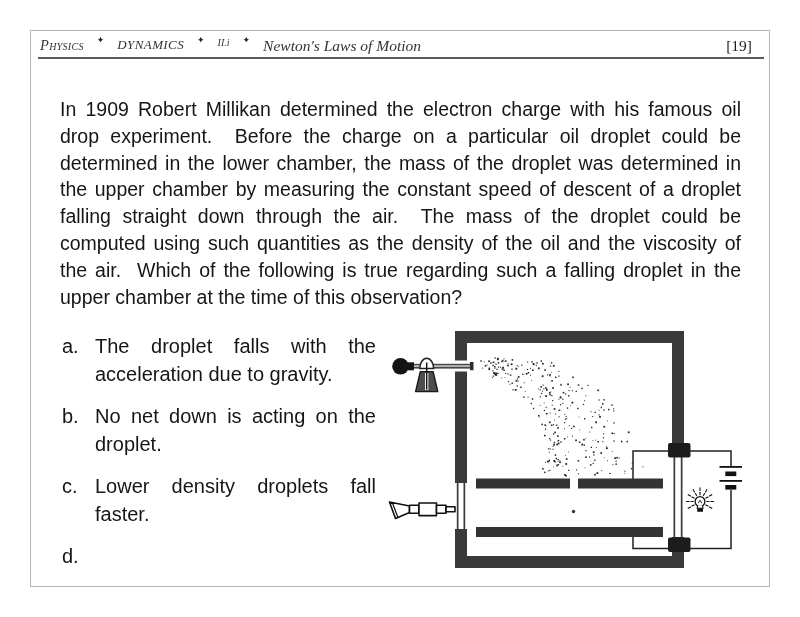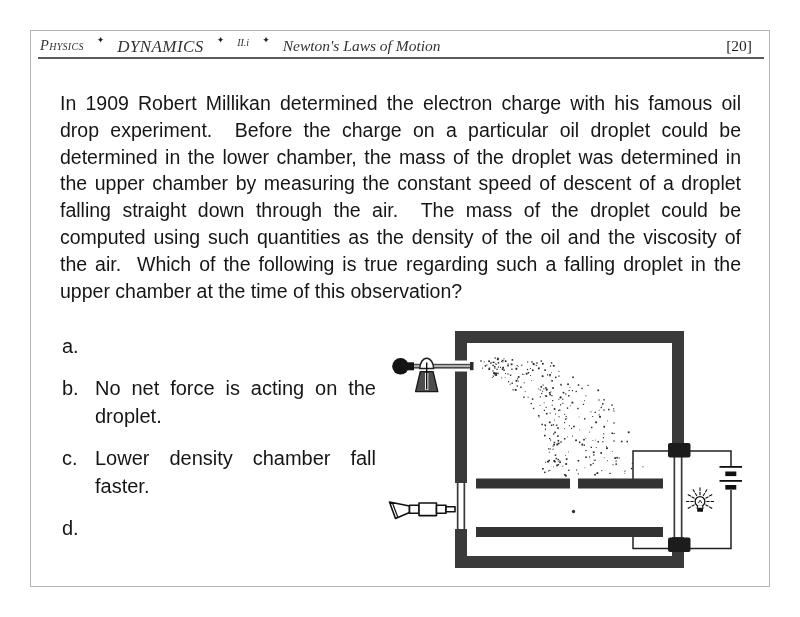--- a/index.html
+++ b/index.html
@@ -17,30 +17,30 @@
     border:1px solid var(--frame);box-sizing:border-box;pointer-events:none;
   }
   .header{
     position:absolute;left:40px;top:37px;width:712px;height:20px;
     display:flex;align-items:flex-start;white-space:nowrap;
     font-family:Liberation Serif, serif;font-style:italic;
     color:var(--header-ink);
   }
   .subject{font-size:14.5px;font-variant:small-caps;letter-spacing:.3px;}
   .sep{font-style:normal;font-size:9px;margin:0 13px;transform:translateY(-2px);color:#222;}
-  .topic{font-size:17px;letter-spacing:.4px;}
+  .topic{font-size:13px;letter-spacing:.4px;}
   .section{font-size:10px;}
   .subtitle{font-size:15.5px;}
   .pageno{margin-left:auto;font-style:normal;font-size:15.5px;color:#1d1d1d;}
   .rule{
     position:absolute;left:38px;top:56.5px;width:726px;height:2.4px;
     background:var(--rule);
   }
   .question{
-    position:absolute;left:60px;top:90px;width:681px;margin:0;
+    position:absolute;left:60px;top:96px;width:681px;margin:0;
     font-size:19.5px;line-height:26.8px;text-align:justify;white-space:pre-wrap;
     color:var(--ink);
   }
   .choices{position:absolute;left:62px;top:332px;width:314px;}
   .choice{display:flex;margin-bottom:14px;font-size:20px;line-height:28px;}
   .choice-label{flex:0 0 33px;}
   .choice-text{flex:1;text-align:justify;}
   .diagram{position:absolute;left:385px;top:325px;}
   .wall{fill:var(--wall);}
   .plate{fill:var(--plate);}
@@ -57,38 +57,39 @@
 <div class="frame"></div>
 
 <header class="header">
   <span class="subject">Physics</span>
   <span class="sep">✦</span>
   <span class="topic">DYNAMICS</span>
   <span class="sep">✦</span>
   <span class="section">II.i</span>
   <span class="sep">✦</span>
   <span class="subtitle">Newton's Laws of Motion</span>
-  <span class="pageno">[20]</span>
+  <span class="pageno">[19]</span>
 </header>
 
 <div class="rule"></div>
 
 <p class="question">In 1909 Robert Millikan determined the electron charge with his famous oil drop experiment.  Before the charge on a particular oil droplet could be determined in the lower chamber, the mass of the droplet was determined in the upper chamber by measuring the constant speed of descent of a droplet falling straight down through the air.  The mass of the droplet could be computed using such quantities as the density of the oil and the viscosity of the air.  Which of the following is true regarding such a falling droplet in the upper chamber at the time of this observation?</p>
 
 <div class="choices">
   <div class="choice">
     <span class="choice-label">a.</span>
+    <span class="choice-text">The droplet falls with the acceleration due to gravity.</span>
   </div>
   <div class="choice">
     <span class="choice-label">b.</span>
-    <span class="choice-text">No net force is acting on the droplet.</span>
+    <span class="choice-text">No net down is acting on the droplet.</span>
   </div>
   <div class="choice">
     <span class="choice-label">c.</span>
-    <span class="choice-text">Lower density chamber fall faster.</span>
+    <span class="choice-text">Lower density droplets fall faster.</span>
   </div>
   <div class="choice">
     <span class="choice-label">d.</span>
   </div>
 </div>
 
 <svg class="diagram" width="412" height="250" viewBox="385 325 412 250" xmlns="http://www.w3.org/2000/svg">
 
   <path class="wire" d="M 633 481 L 633 451 L 731 451 L 731 467"></path>
   <path class="wire" d="M 633 535 L 633 548.5 L 731 548.5 L 731 490"></path>

